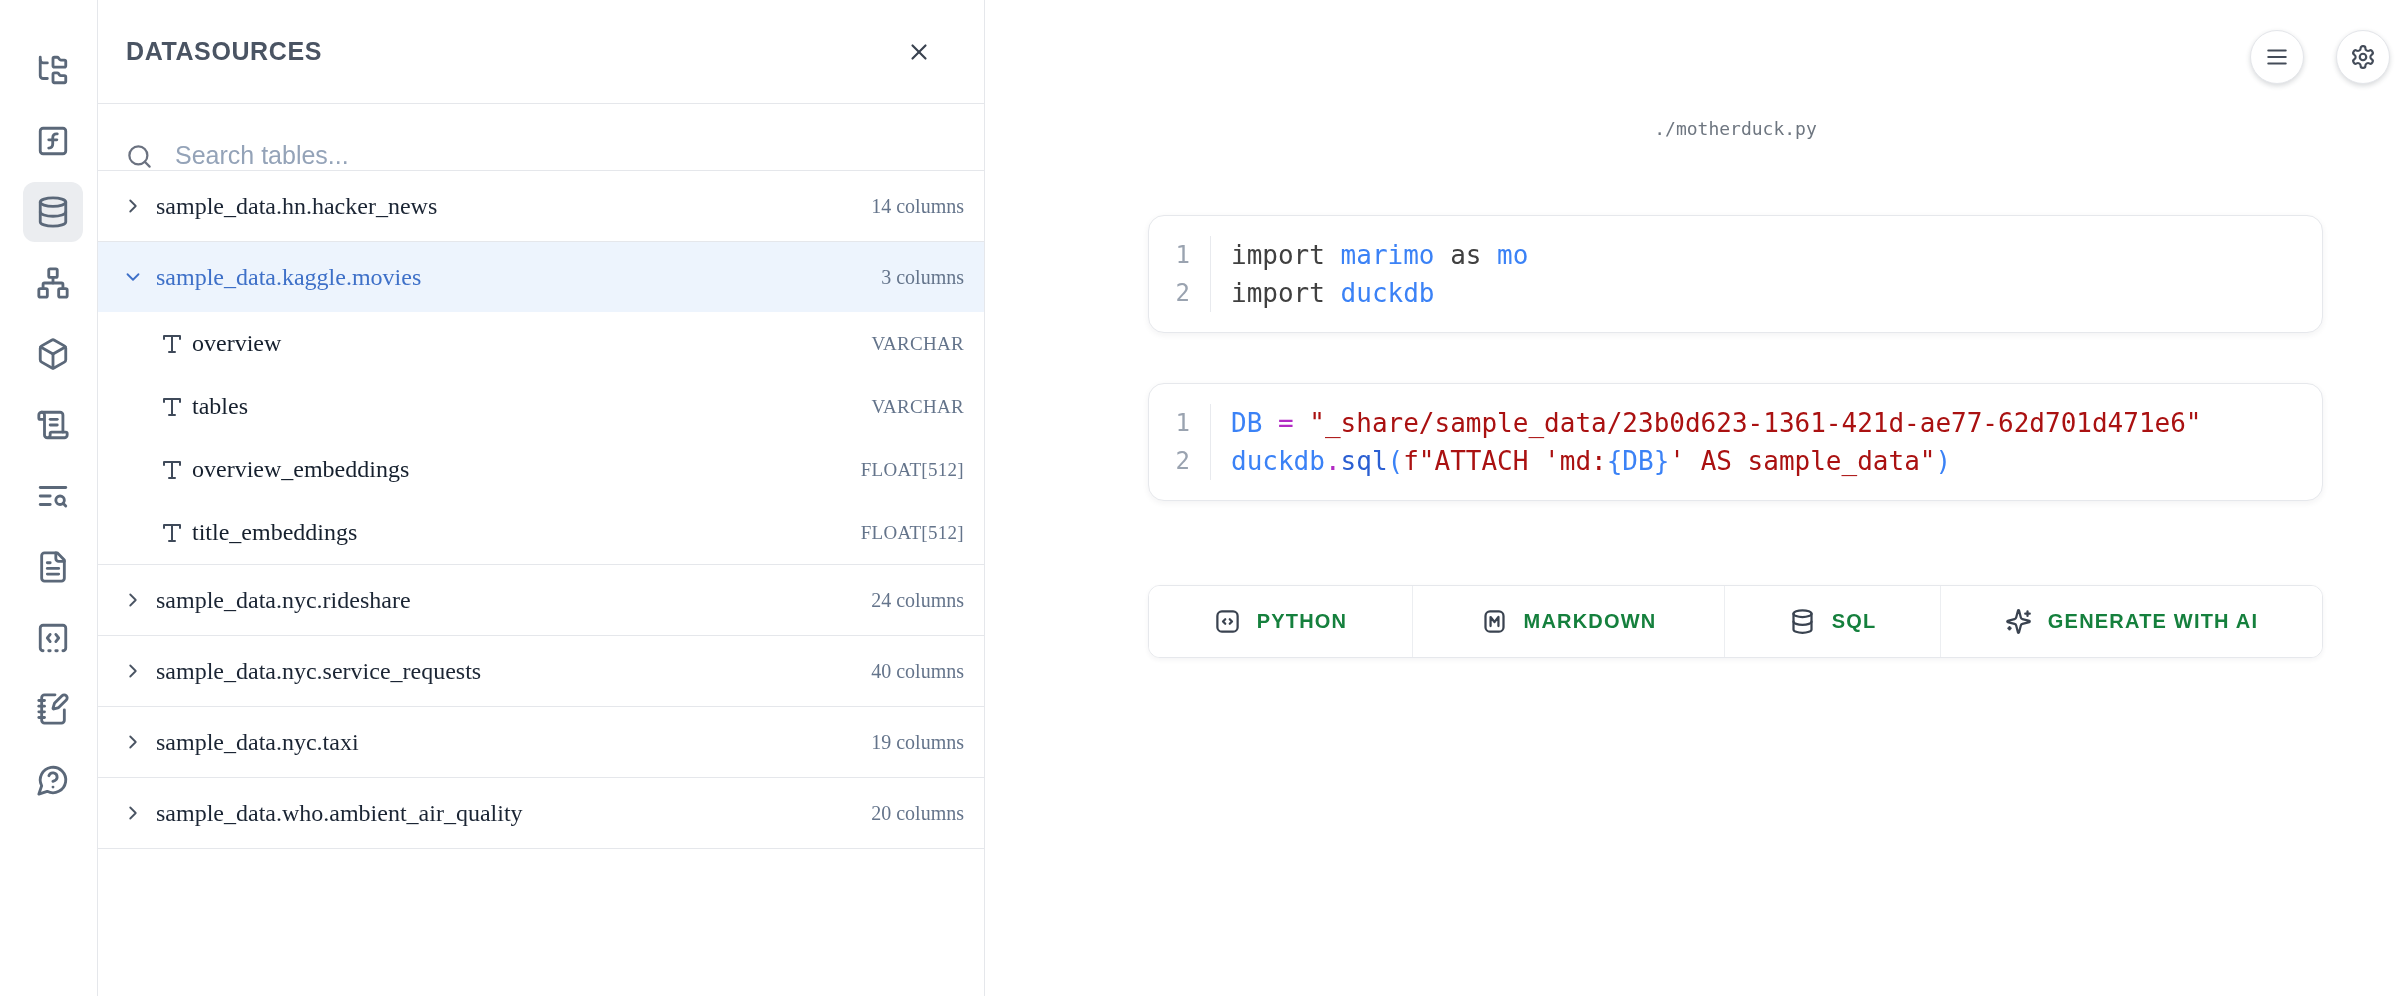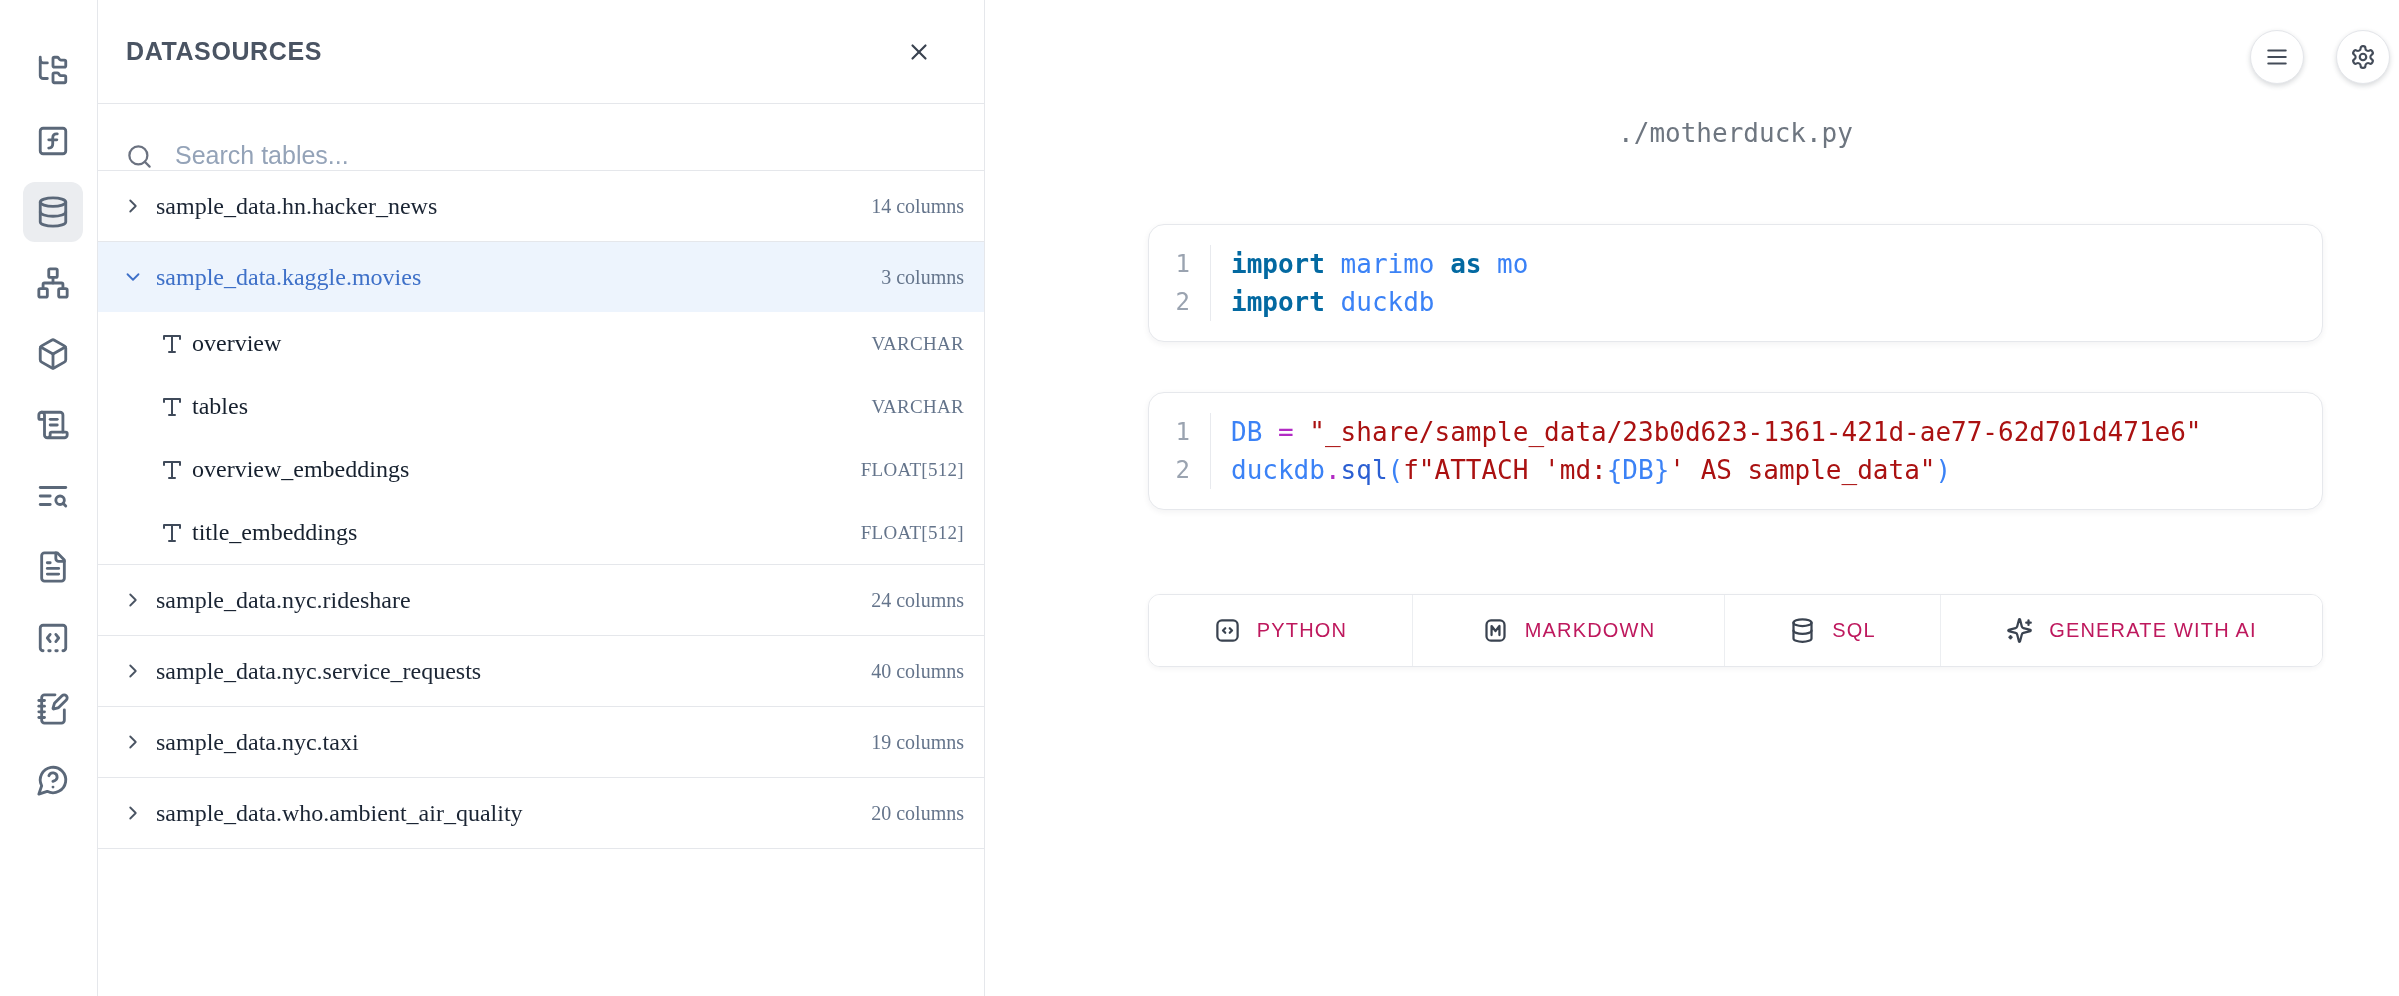--- a/index.html
+++ b/index.html
@@ -59,47 +59,47 @@
   
   .main{flex:1;position:relative;background:#fff;}
   .top-actions{position:absolute;top:30px;right:17px;display:flex;gap:32px;}
   .round-btn{width:54px;height:54px;border-radius:50%;background:#fff;
     border:1px solid #e4e6ea;box-shadow:0 2px 5px rgba(40,50,60,.18);
     display:flex;align-items:center;justify-content:center;cursor:pointer;}
   .round-btn svg{width:26px;height:26px;stroke:#444c59;stroke-width:2;}
 
   .content{width:1175px;margin-left:163px;padding-top:118px;}
   .nb-title{text-align:center;font-family:"DejaVu Sans Mono",monospace;
-    font-size:26px;color:#6e7680;cursor:pointer;}
+    font-size:18px;color:#6e7680;cursor:pointer;}
 
   .cell{margin-top:76px;background:#fff;border:1px solid #e6e8ec;border-radius:16px;
     box-shadow:0 2px 6px rgba(30,40,50,.06);padding:20px 0;cursor:text;}
   .cell + .cell{margin-top:50px;}
   .line{display:flex;line-height:38px;font-family:"DejaVu Sans Mono",monospace;font-size:26px;}
   .ln{width:62px;flex-shrink:0;text-align:right;padding-right:20px;margin-right:20px;
     color:#9aa3b0;border-right:1px solid #e8eaee;font-size:24px;}
   .code{white-space:pre;}
-  .tk-kw{color:#0369a1;font-weight:700;}
+  .tk-kw{color:#404040;font-weight:400;}
   .tk-str{color:#aa1111;}
   .tk-fn{color:#2b5fd2;}
   .tk-op{color:#b22bc4;}
   .tk-pl{color:#3b82f6;}
 
   .add-bar{margin-top:84px;height:73px;display:flex;background:#fff;
     border:1px solid #e6e8ec;border-radius:12px;overflow:hidden;
     box-shadow:0 2px 5px rgba(30,40,50,.05);}
   .seg{display:flex;align-items:center;justify-content:center;gap:16px;
     border-right:1px solid #eceef1;cursor:pointer;background:#fff;border-top:none;
     border-bottom:none;border-left:none;}
   .seg:nth-child(1){width:264px;}
   .seg:nth-child(2){width:312px;}
   .seg:nth-child(3){width:216px;}
   .seg:nth-child(4){flex:1;border-right:none;}
   .seg svg{width:27px;height:27px;stroke:#3a4350;stroke-width:2;flex-shrink:0;}
-  .seg-label{font-size:20px;font-weight:400;letter-spacing:1.2px;color:#be185d;
+  .seg-label{font-size:20px;font-weight:700;letter-spacing:1.2px;color:#15803d;
     font-family:"Liberation Sans",sans-serif;}
 </style>
 </head>
 <body>
 
 <div class="app">
 
   <nav class="rail">
     <div class="rail-item" aria-label="file-explorer">
       <svg viewBox="0 0 24 24">

